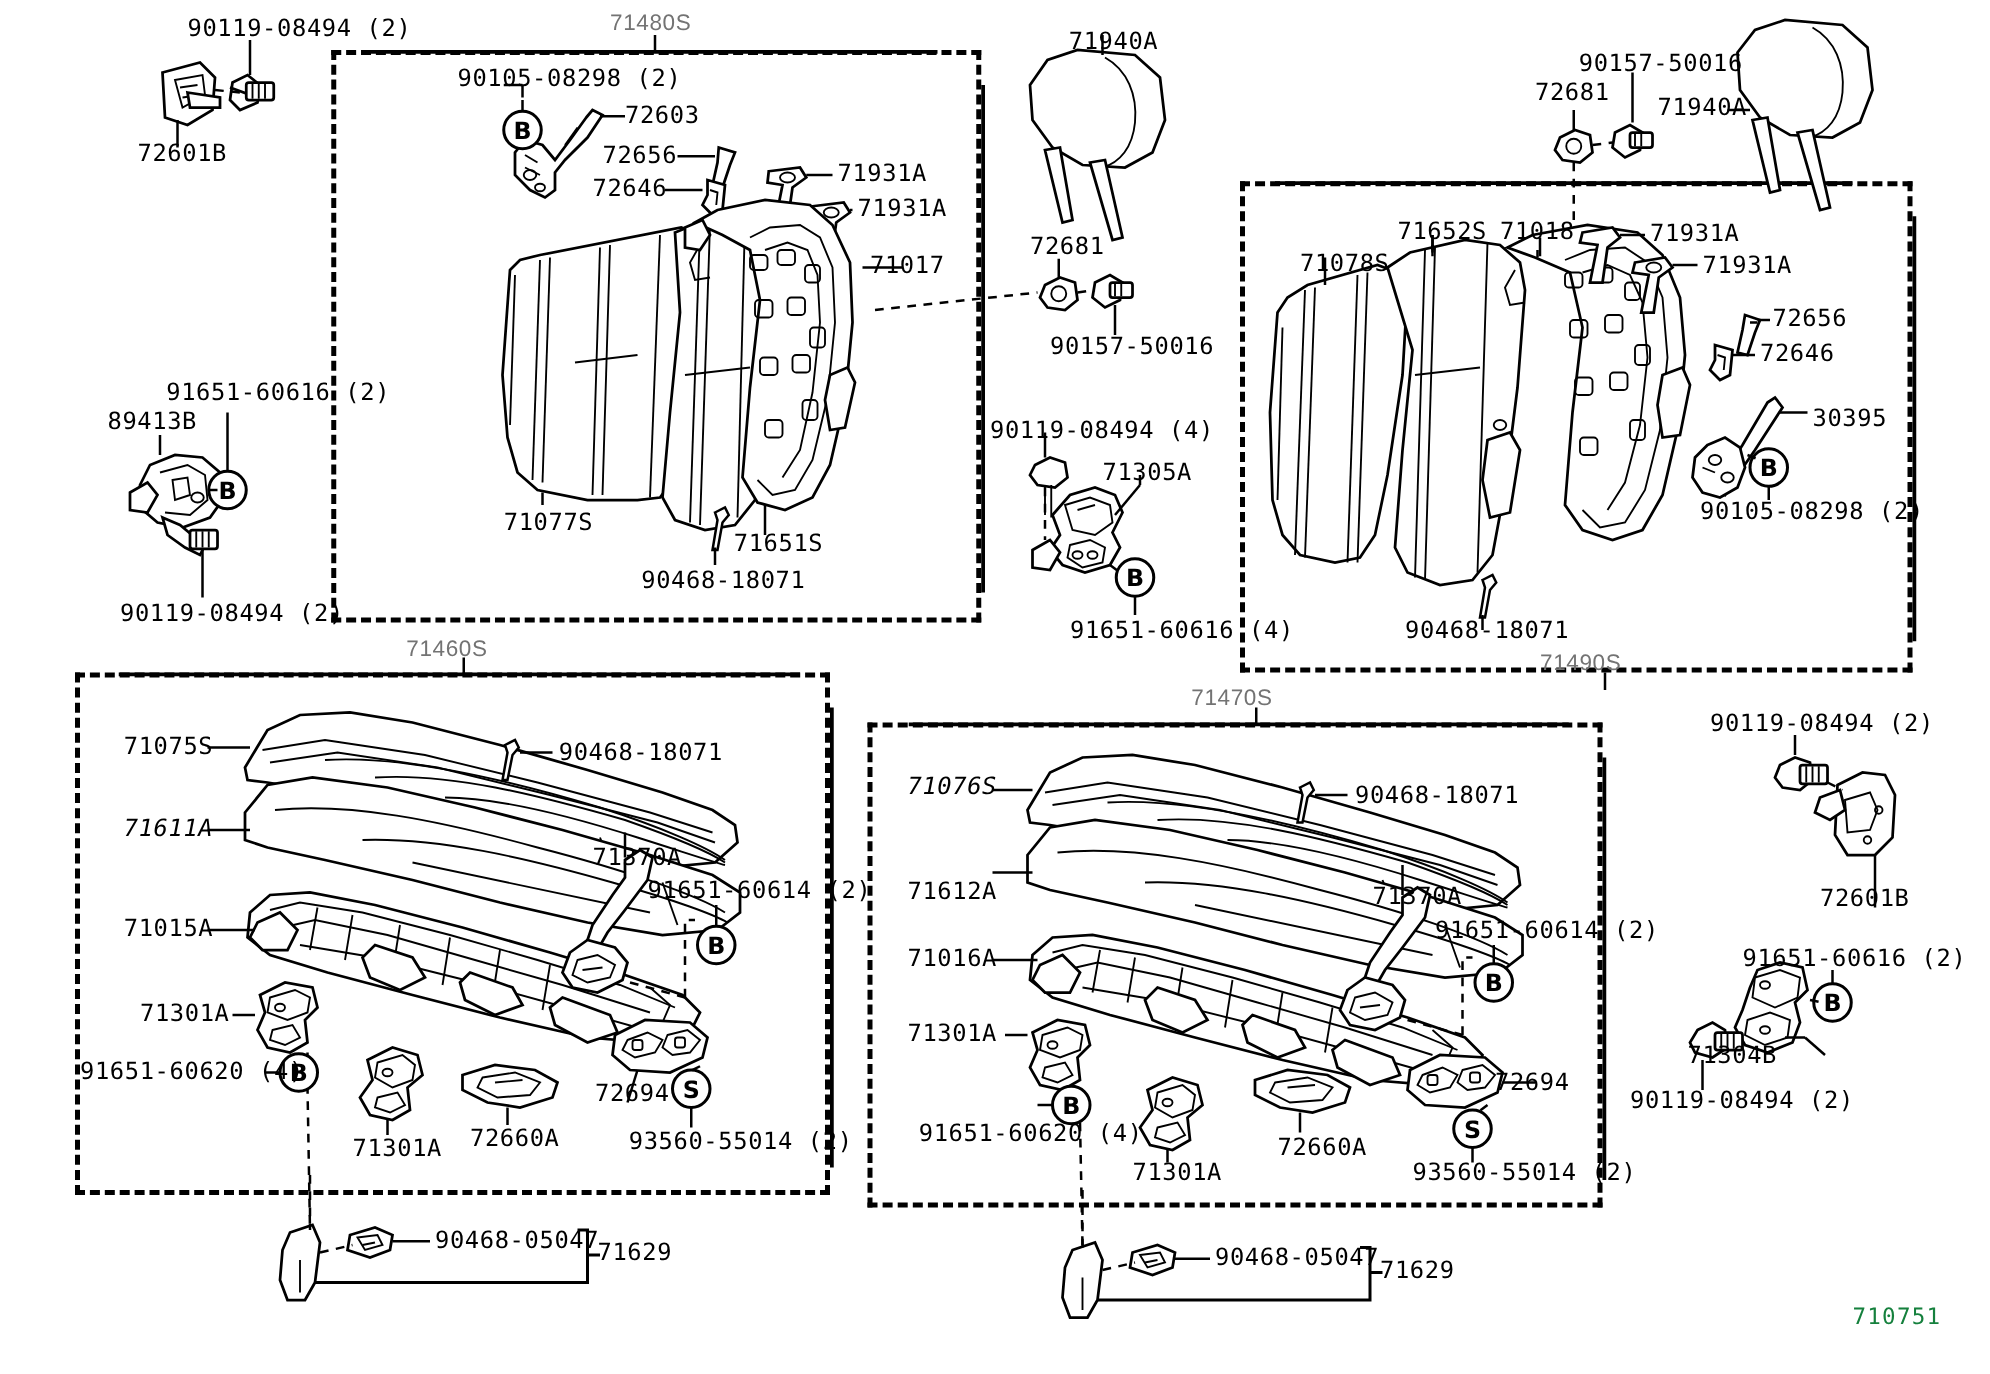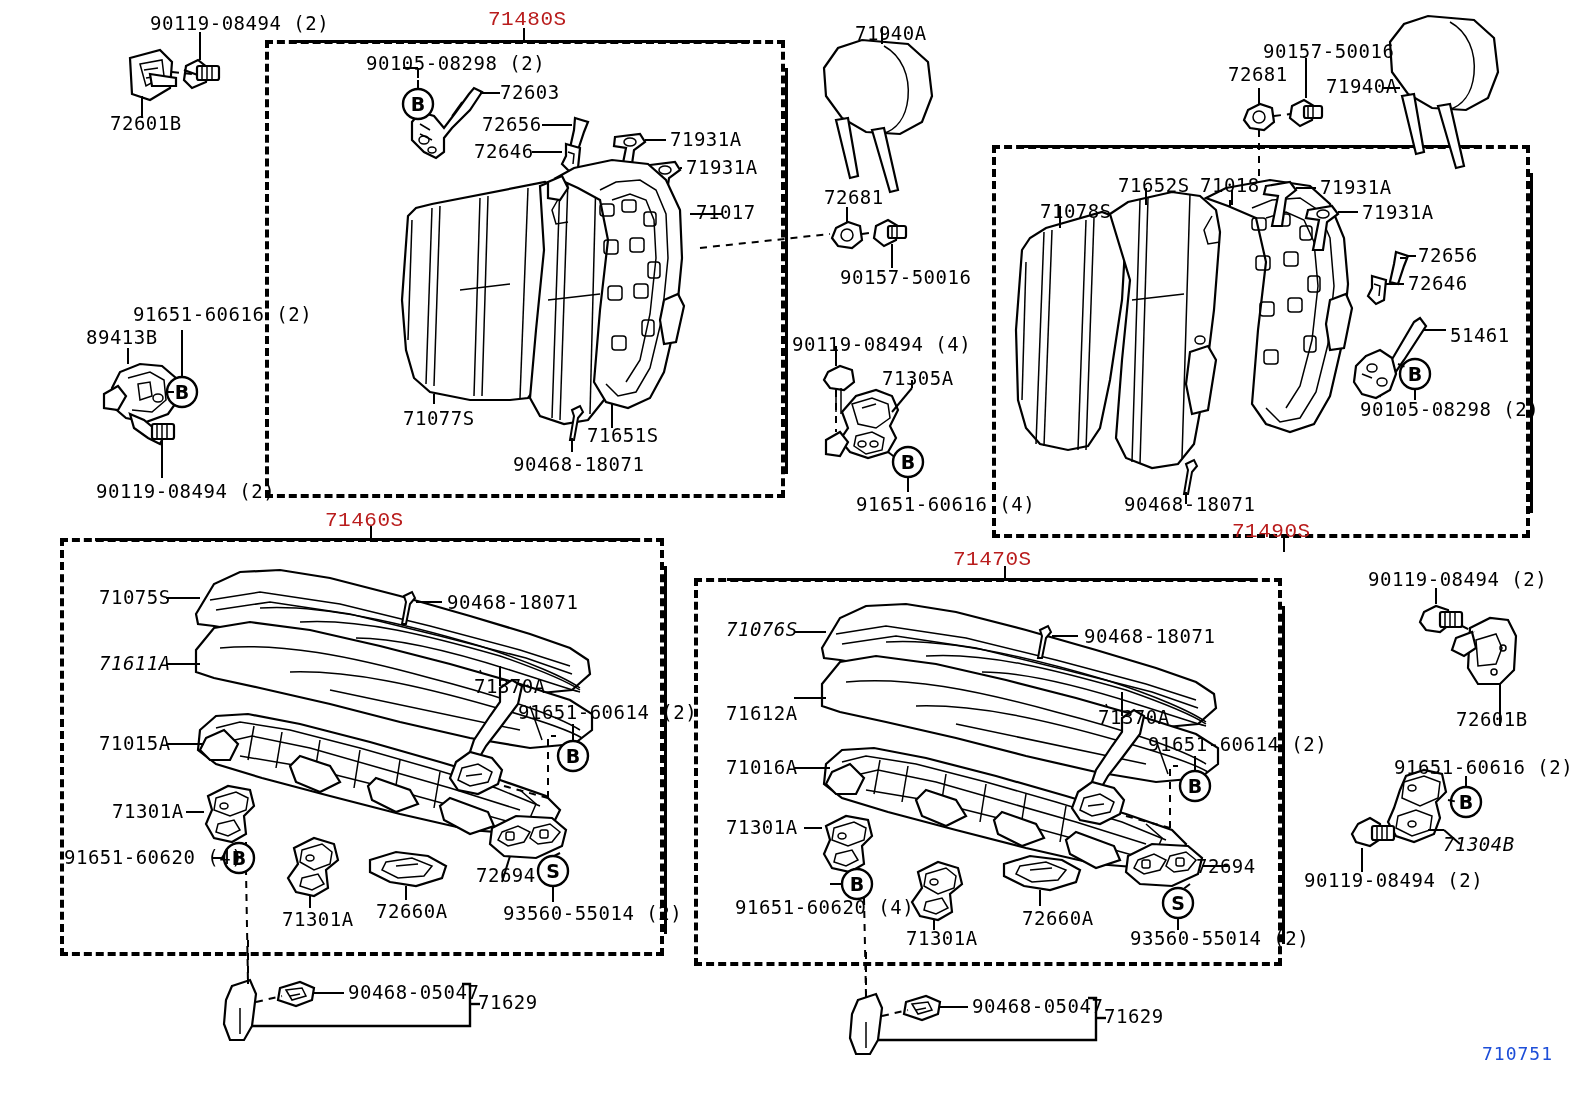--- a/index.html
+++ b/index.html
@@ -14,31 +14,31 @@
     position:absolute;
     color:#000;
     font-family:"DejaVu Sans Mono","Liberation Mono",monospace;
     font-size:19px;
     letter-spacing:0.5px;
     white-space:nowrap;
     line-height:1;
   }
   .grp{
     position:absolute;
-    font-family:Liberation Mono, monospace;
-    font-size:21px;
+    font-family:Liberation Sans, sans-serif;
+    font-size:18px;
     letter-spacing:0.5px;
     white-space:nowrap;
-    color:#b91c1c;
+    color:#737373;
   }
   .footer{
     position:absolute;
     font-size:18px;
     letter-spacing:1px;
-    color:#1d4ed8;
+    color:#15803d;
   }
   
   .dashbox{
     position:absolute;
     border:4px dashed #000;
     box-sizing:border-box;
     background:transparent;
   }
   
   .solidtop{
@@ -694,21 +694,21 @@
   <div class="lbl" style="left:1228px;top:65px;">72681</div>
   <div class="lbl" style="left:1326px;top:77px;">71940A</div>
 
   <div class="lbl" style="left:1118px;top:176px;">71652S</div>
   <div class="lbl" style="left:1200px;top:176px;">71018</div>
   <div class="lbl" style="left:1040px;top:202px;">71078S</div>
   <div class="lbl" style="left:1320px;top:178px;">71931A</div>
   <div class="lbl" style="left:1362px;top:203px;">71931A</div>
   <div class="lbl" style="left:1418px;top:246px;">72656</div>
   <div class="lbl" style="left:1408px;top:274px;">72646</div>
-  <div class="lbl" style="left:1450px;top:326px;">51461</div>
+  <div class="lbl" style="left:1450px;top:326px;">30395</div>
   <div class="lbl" style="left:1360px;top:400px;">90105-08298 (2)</div>
 
   <div class="lbl" style="left:133px;top:305px;">91651-60616 (2)</div>
   <div class="lbl" style="left:86px;top:328px;">89413B</div>
   <div class="lbl" style="left:96px;top:482px;">90119-08494 (2)</div>
 
   <div class="lbl" style="left:403px;top:409px;">71077S</div>
   <div class="lbl" style="left:587px;top:426px;">71651S</div>
   <div class="lbl" style="left:513px;top:455px;">90468-18071</div>
 
@@ -739,21 +739,21 @@
   <div class="lbl" style="left:726px;top:818px;">71301A</div>
   <div class="lbl" style="left:735px;top:898px;">91651-60620 (4)</div>
   <div class="lbl" style="left:906px;top:929px;">71301A</div>
   <div class="lbl" style="left:1022px;top:909px;">72660A</div>
   <div class="lbl" style="left:1196px;top:857px;">72694</div>
   <div class="lbl" style="left:1130px;top:929px;">93560-55014 (2)</div>
 
   <div class="lbl" style="left:1368px;top:570px;">90119-08494 (2)</div>
   <div class="lbl" style="left:1456px;top:710px;">72601B</div>
   <div class="lbl" style="left:1394px;top:758px;">91651-60616 (2)</div>
-  <div class="lbl" style="left:1443px;top:835px;font-style:italic;">71304B</div>
+  <div class="lbl" style="left:1350px;top:835px;">71304B</div>
   <div class="lbl" style="left:1304px;top:871px;">90119-08494 (2)</div>
 
   <div class="lbl" style="left:348px;top:983px;">90468-05047</div>
   <div class="lbl" style="left:478px;top:993px;">71629</div>
   <div class="lbl" style="left:972px;top:997px;">90468-05047</div>
   <div class="lbl" style="left:1104px;top:1007px;">71629</div>
 
   <div class="footer" style="left:1482px;top:1043px;">710751</div>
 
 </div>

